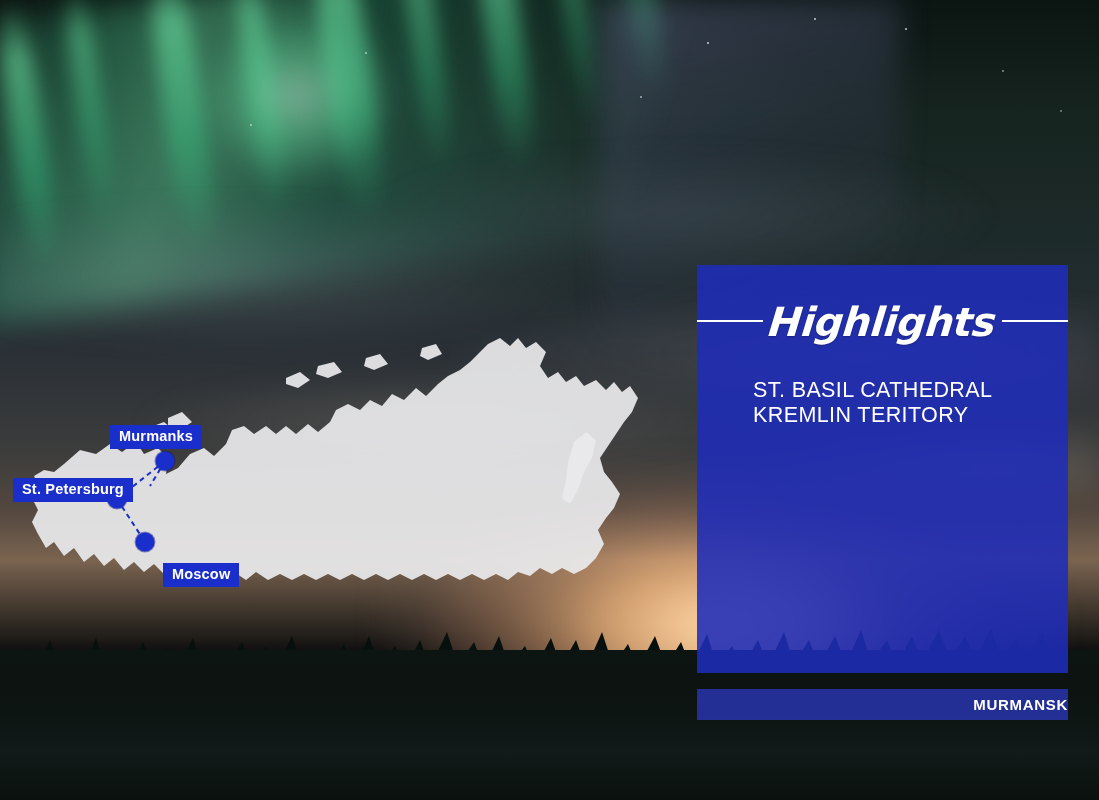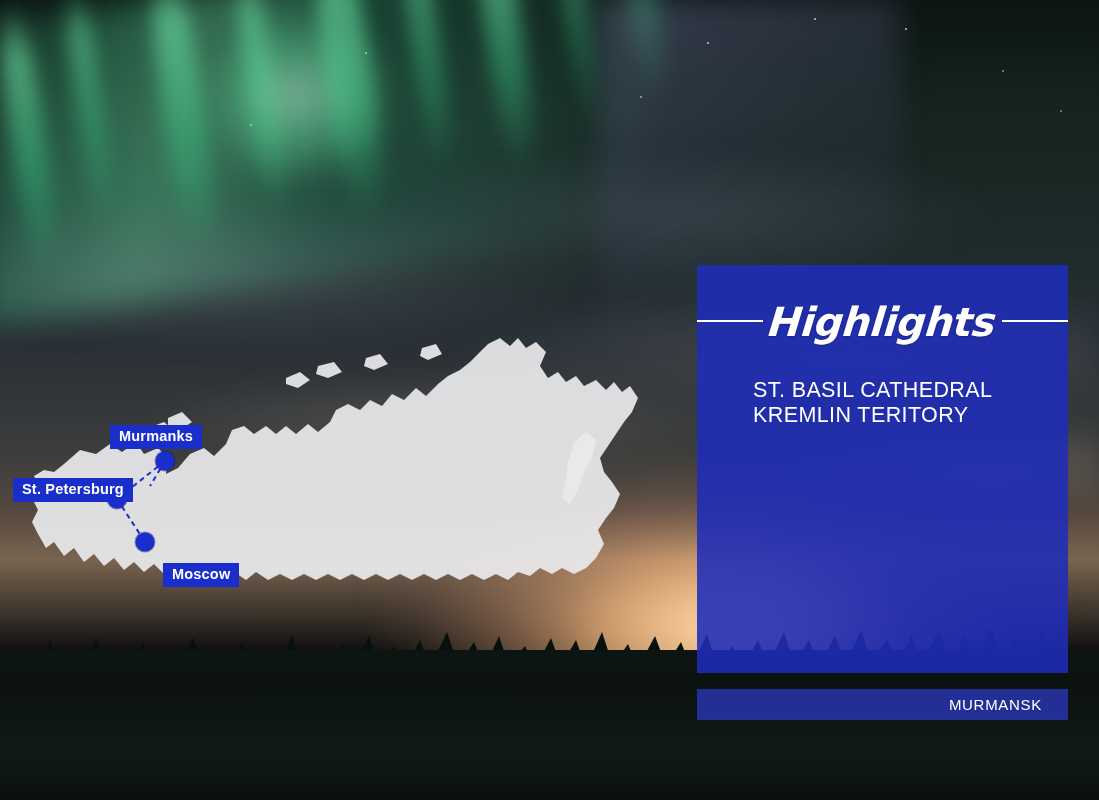--- a/index.html
+++ b/index.html
@@ -150,22 +150,21 @@
   }
   .hlist div{white-space:nowrap;}
 
   
   .banner{
     position:absolute;left:697px;top:689px;width:371px;height:31px;
     background:rgba(44,58,200,0.72);
     display:flex;align-items:center;justify-content:flex-end;
   }
   .banner-text{
-    color:#fff;font-size:15px;font-weight:400;letter-spacing:.7px;
-    padding-right:26px;
+    color:#fff;font-size:15px;font-weight:700;letter-spacing:.7px;
   }
 </style>
 </head>
 <body>
 
 <div id="stage">
 
   <div class="bg">
     <div class="sky-base"></div>
 

